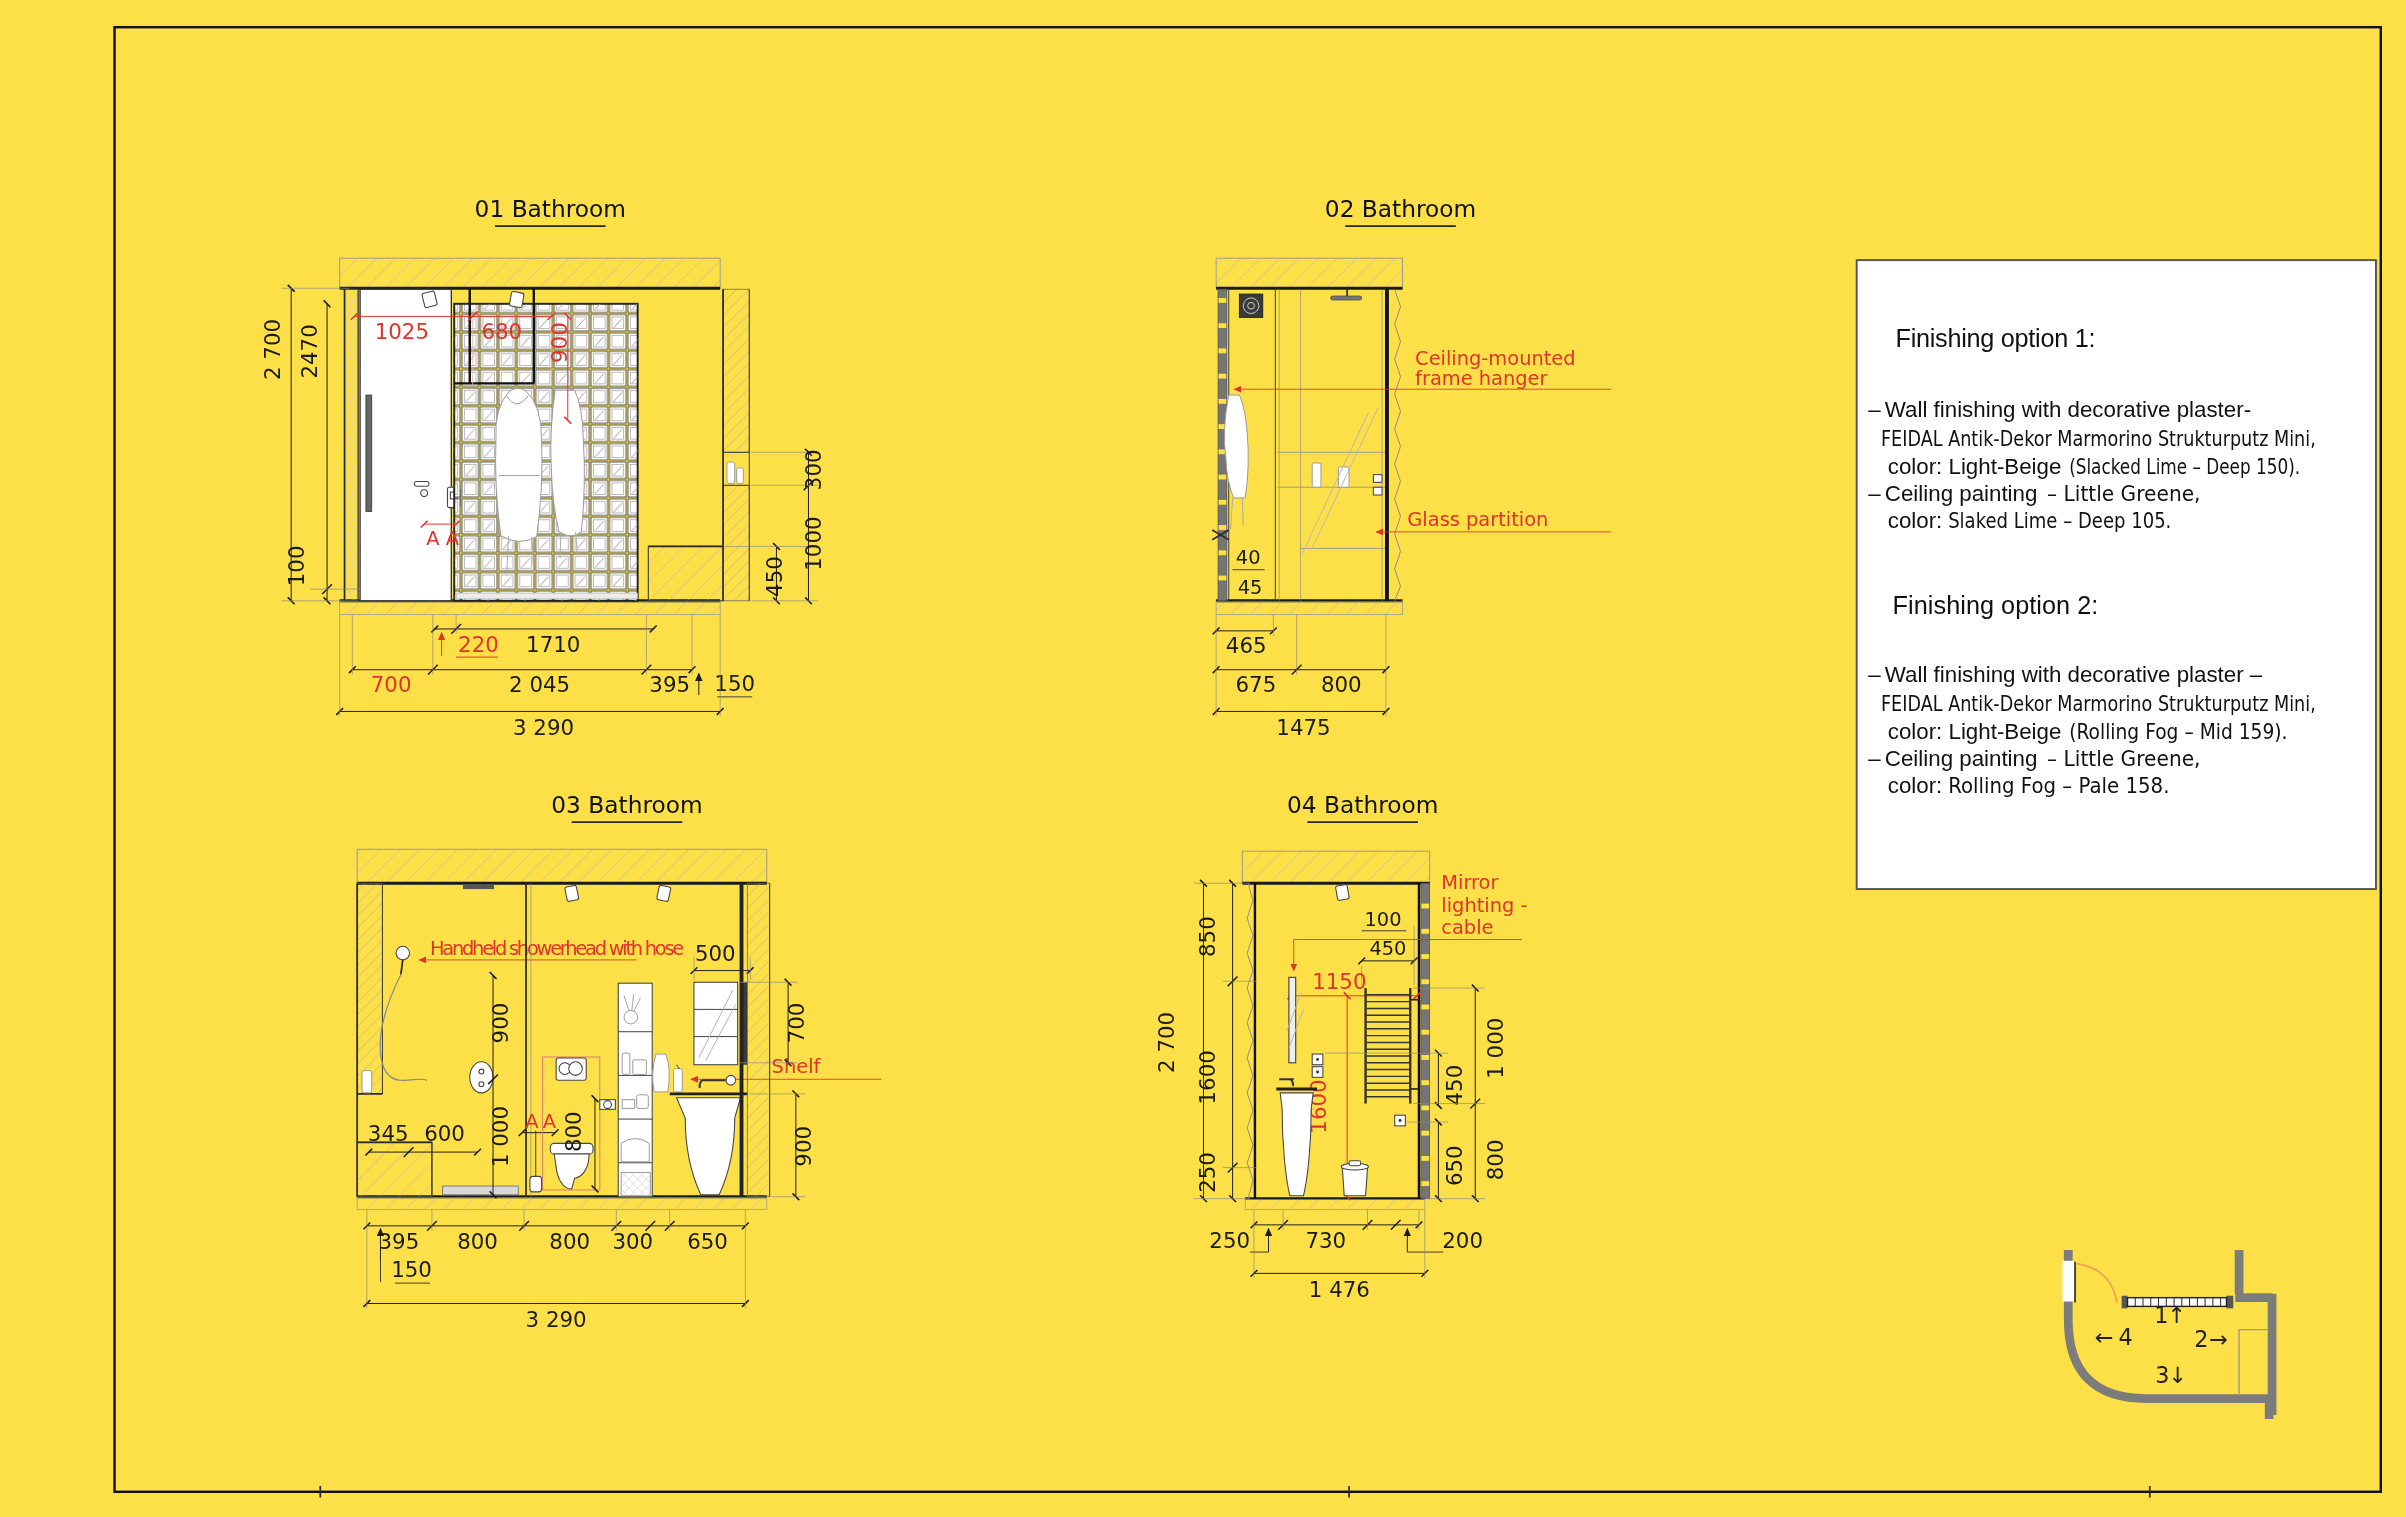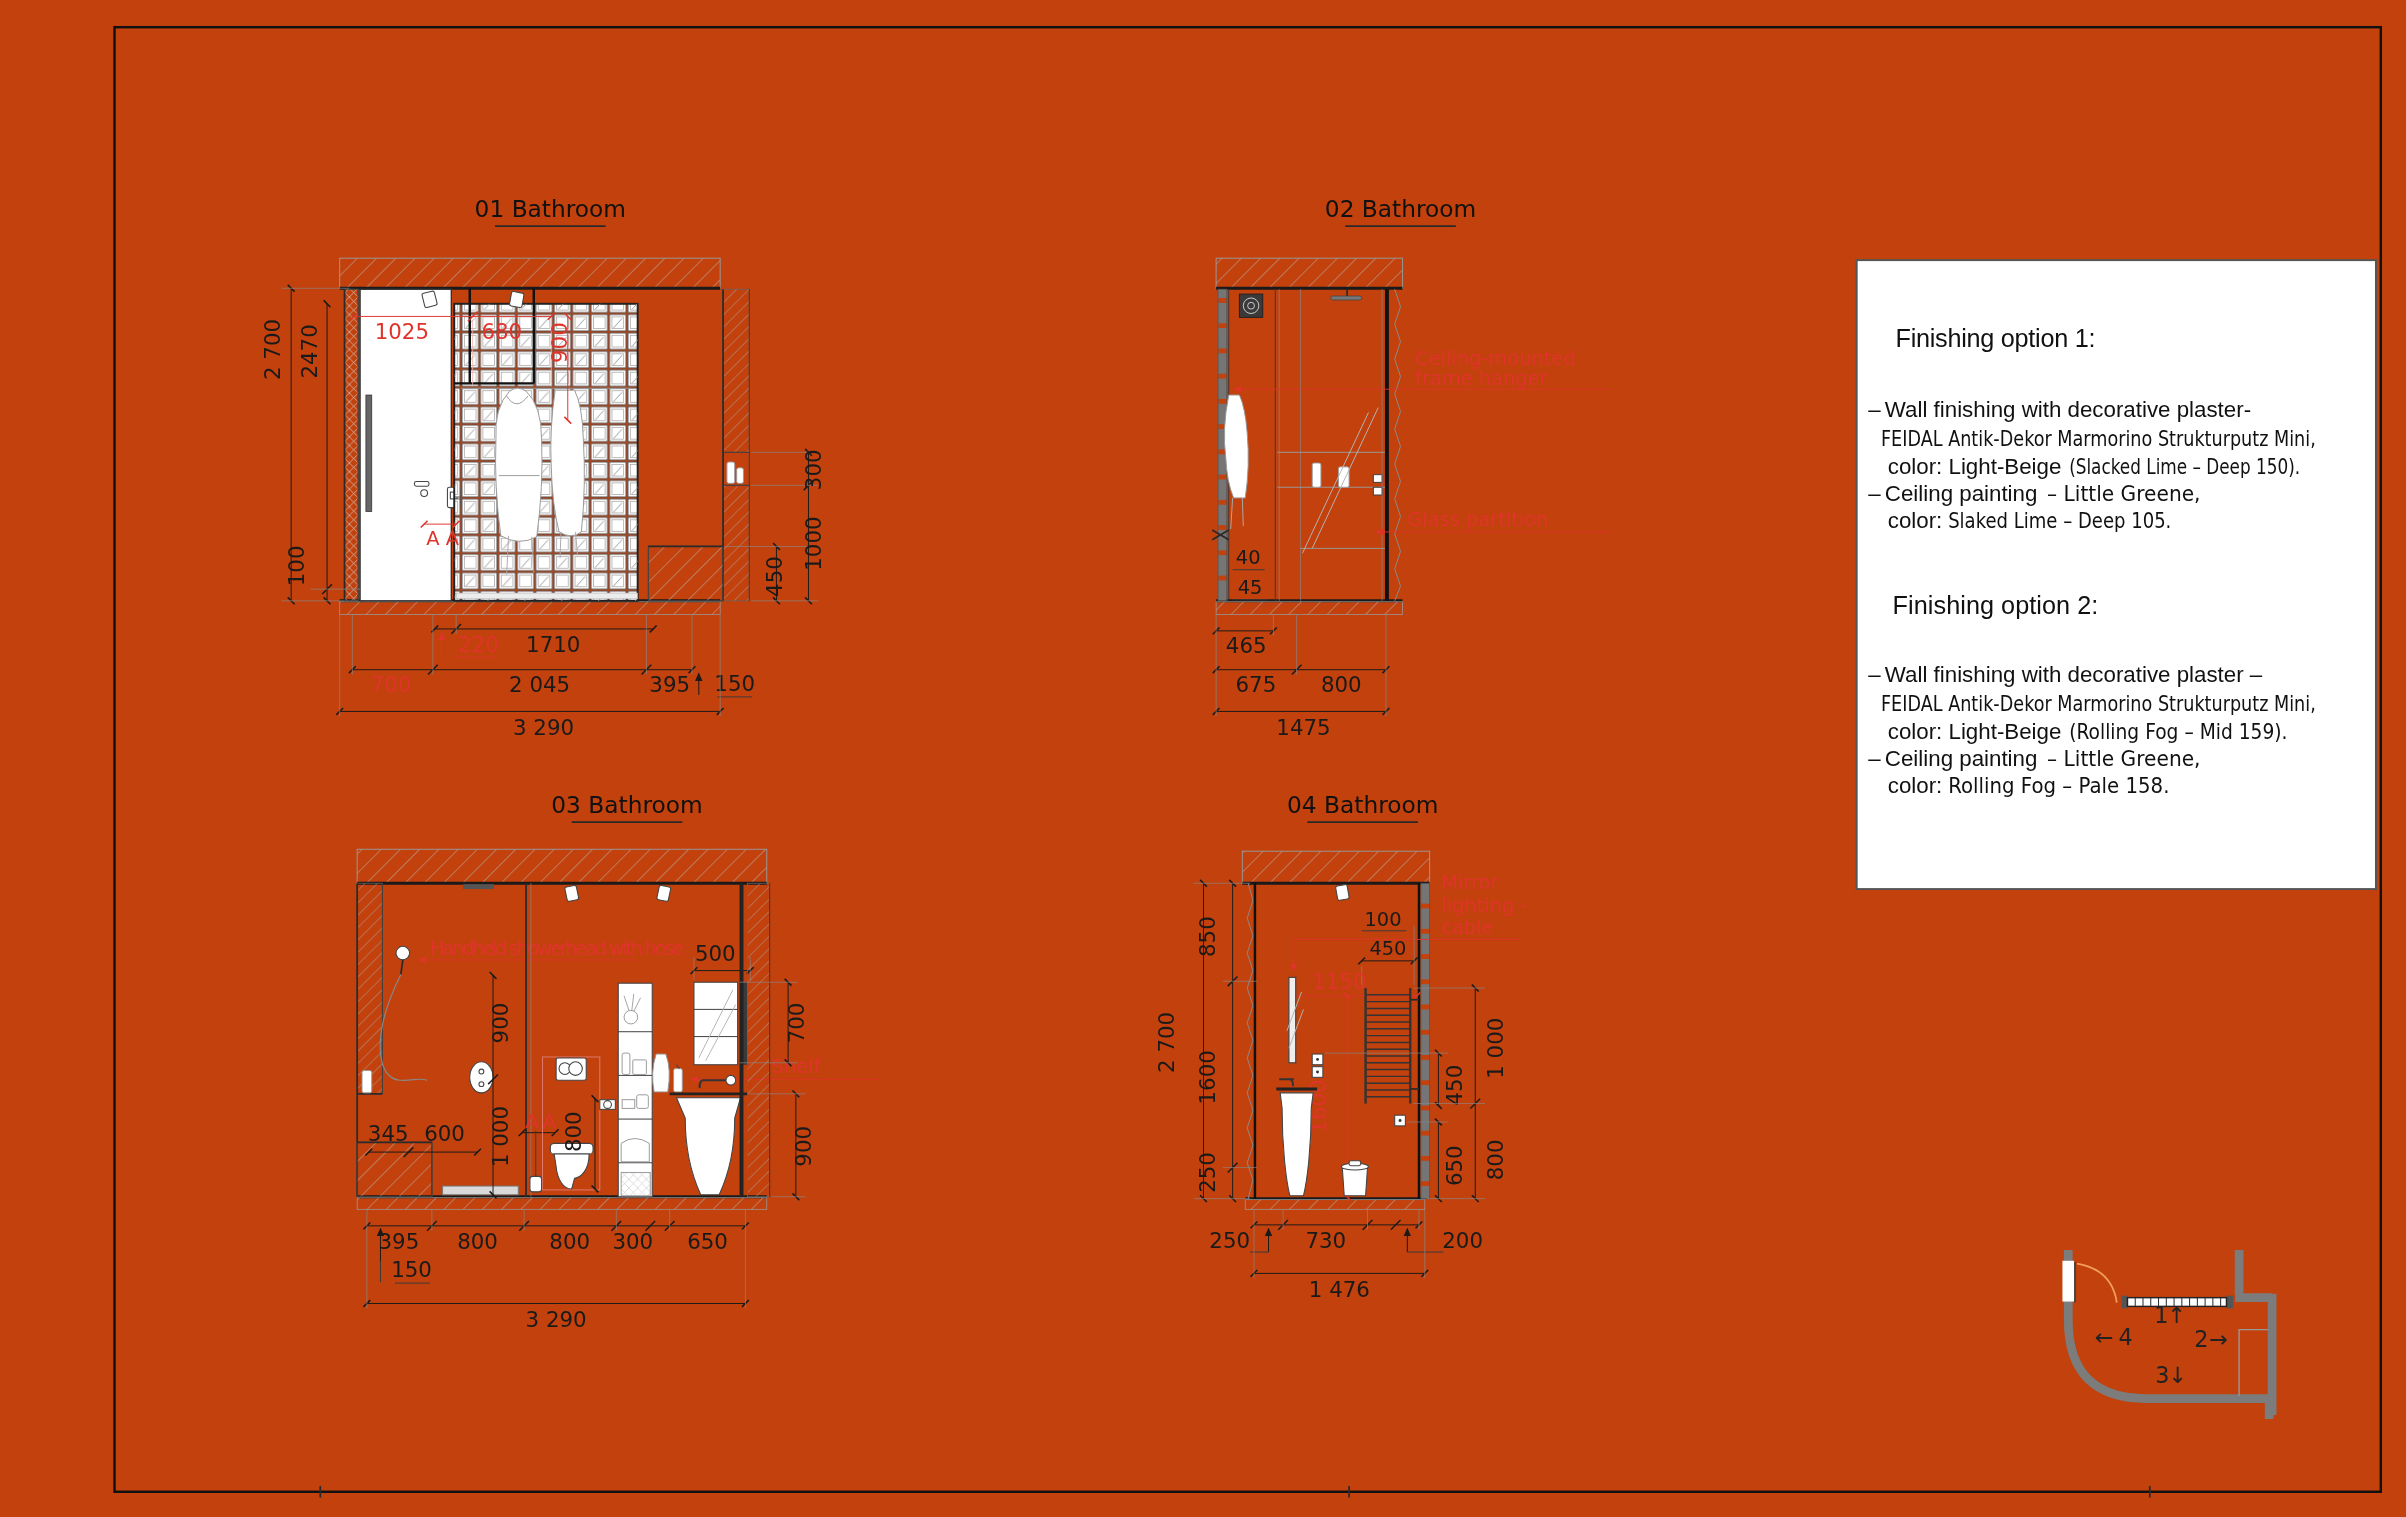--- a/index.html
+++ b/index.html
@@ -1,16 +1,16 @@
 <!DOCTYPE html>
 <html><head>
 <meta charset="utf-8">
 <style>
   html,body{margin:0;padding:0;background:#fff;}
-  .stage{position:relative;width:2407px;height:1518px;background:#c2410c;overflow:hidden;}
+  .stage{position:relative;width:2407px;height:1518px;background:#fde047;overflow:hidden;}
   svg{display:block;}
   svg text{font-family:"DejaVu Sans",sans-serif;}
   .dim{font-size:22px;fill:#1a1a1a;text-anchor:middle;}
   .dims{font-size:20px;fill:#1a1a1a;text-anchor:middle;}
   .red{fill:#df342c;}
   .ttl{font-size:24px;fill:#111;text-anchor:middle;}
   .lbl{font-size:20px;fill:#df342c;text-anchor:start;}
   .note-title{font-family:"Liberation Sans",sans-serif;font-size:26px;fill:#111;text-anchor:middle;}
   .note-lead{font-family:"Liberation Sans",sans-serif;font-size:23px;fill:#111;}
   .note-arch{font-family:"DejaVu Sans",sans-serif;font-size:22px;fill:#111;}

